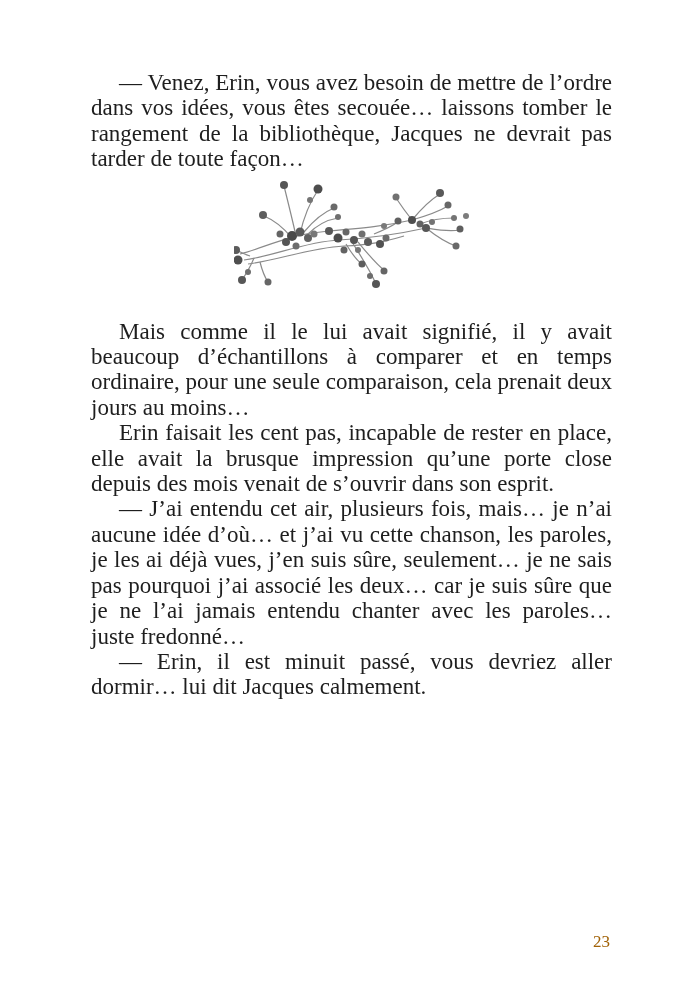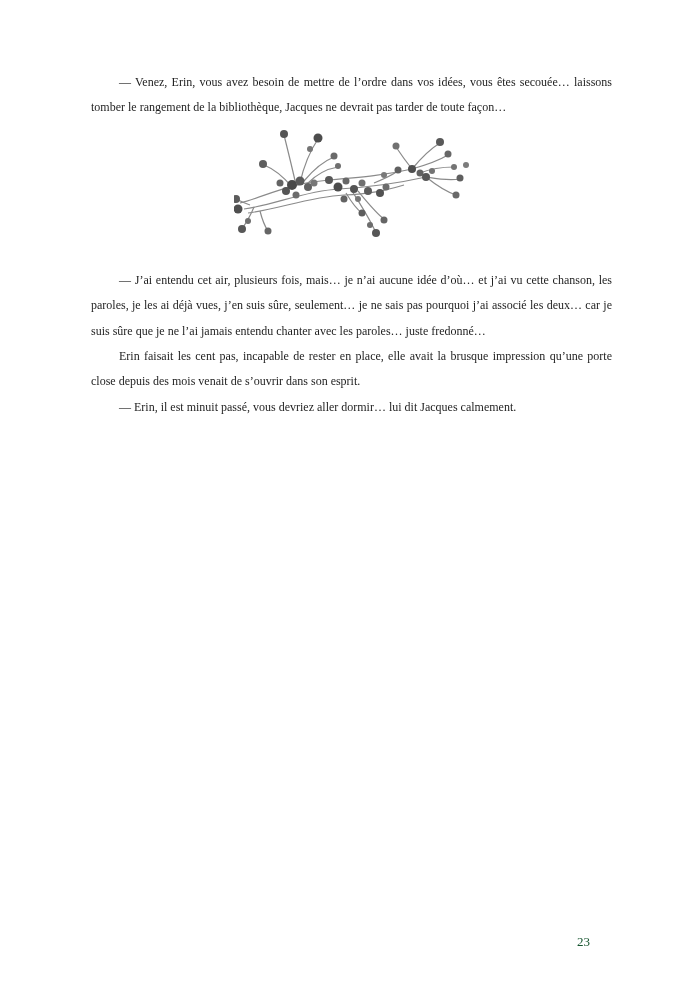--- a/index.html
+++ b/index.html
@@ -15,46 +15,46 @@
     background: #ffffff;
     overflow: hidden;
     font-family: "Liberation Serif", "DejaVu Serif", serif;
     color: #1e1e1e;
   }
   .text-block {
     position: absolute;
     left: 91px;
     top: 70px;
     width: 521px;
-    font-size: 12px;
+    font-size: 23px;
     line-height: 25.4px;
     text-align: justify;
     text-justify: inter-word;
   }
   .para {
     margin: 0;
     padding: 0;
     text-indent: 28px;
   }
   .ornament {
     width: 236px;
     height: 118px;
     margin: 4px auto 25px auto;
   }
   .ornament svg { display: block; width: 236px; height: 118px; }
   .page-number {
     position: absolute;
-    left: 78px;
+    left: 98px;
     top: 931px;
     width: 521px;
     text-align: right;
     padding-right: 9px;
-    font-size: 13px;
+    font-size: 17px;
     line-height: 22px;
-    color: #14532d;
+    color: #a16207;
   }
 </style>
 </head>
 <body>
 
 <div class="page">
   <div class="text-block">
 
     <p class="para">— Venez, Erin, vous avez besoin de mettre de l’ordre dans vos idées, vous êtes secouée… laissons tomber le rangement de la bibliothèque, Jacques ne devrait pas tarder de toute façon…</p>
 
@@ -126,19 +126,20 @@
           <circle cx="214" cy="29" r="3.5" fill="#676767"></circle>
           <circle cx="226" cy="53" r="3.5" fill="#5f5f5f"></circle>
           <circle cx="222" cy="70" r="3.5" fill="#696969"></circle>
           <circle cx="162" cy="21" r="3.5" fill="#717171"></circle>
           <circle cx="232" cy="40" r="3" fill="#7c7c7c"></circle>
           <circle cx="220" cy="42" r="3" fill="#747474"></circle>
         </g>
       </svg>
     </div>
 
+    <p class="para">Mais comme il le lui avait signifié, il y avait beaucoup d’échantillons à comparer et en temps ordinaire, pour une seule comparaison, cela prenait deux jours au moins…</p>
+    <p class="para">Erin faisait les cent pas, incapable de rester en place, elle avait la brusque impression qu’une porte close depuis des mois venait de s’ouvrir dans son esprit.</p>
     <p class="para">— J’ai entendu cet air, plusieurs fois, mais… je n’ai aucune idée d’où… et j’ai vu cette chanson, les paroles, je les ai déjà vues, j’en suis sûre, seulement… je ne sais pas pourquoi j’ai associé les deux… car je suis sûre que je ne l’ai jamais entendu chanter avec les paroles… juste fredonné…</p>
-    <p class="para">Erin faisait les cent pas, incapable de rester en place, elle avait la brusque impression qu’une porte close depuis des mois venait de s’ouvrir dans son esprit.</p>
     <p class="para">— Erin, il est minuit passé, vous devriez aller dormir… lui dit Jacques calmement.</p>
   </div>
 
   <div class="page-number">23</div>
 </div>
 
 </body></html>

